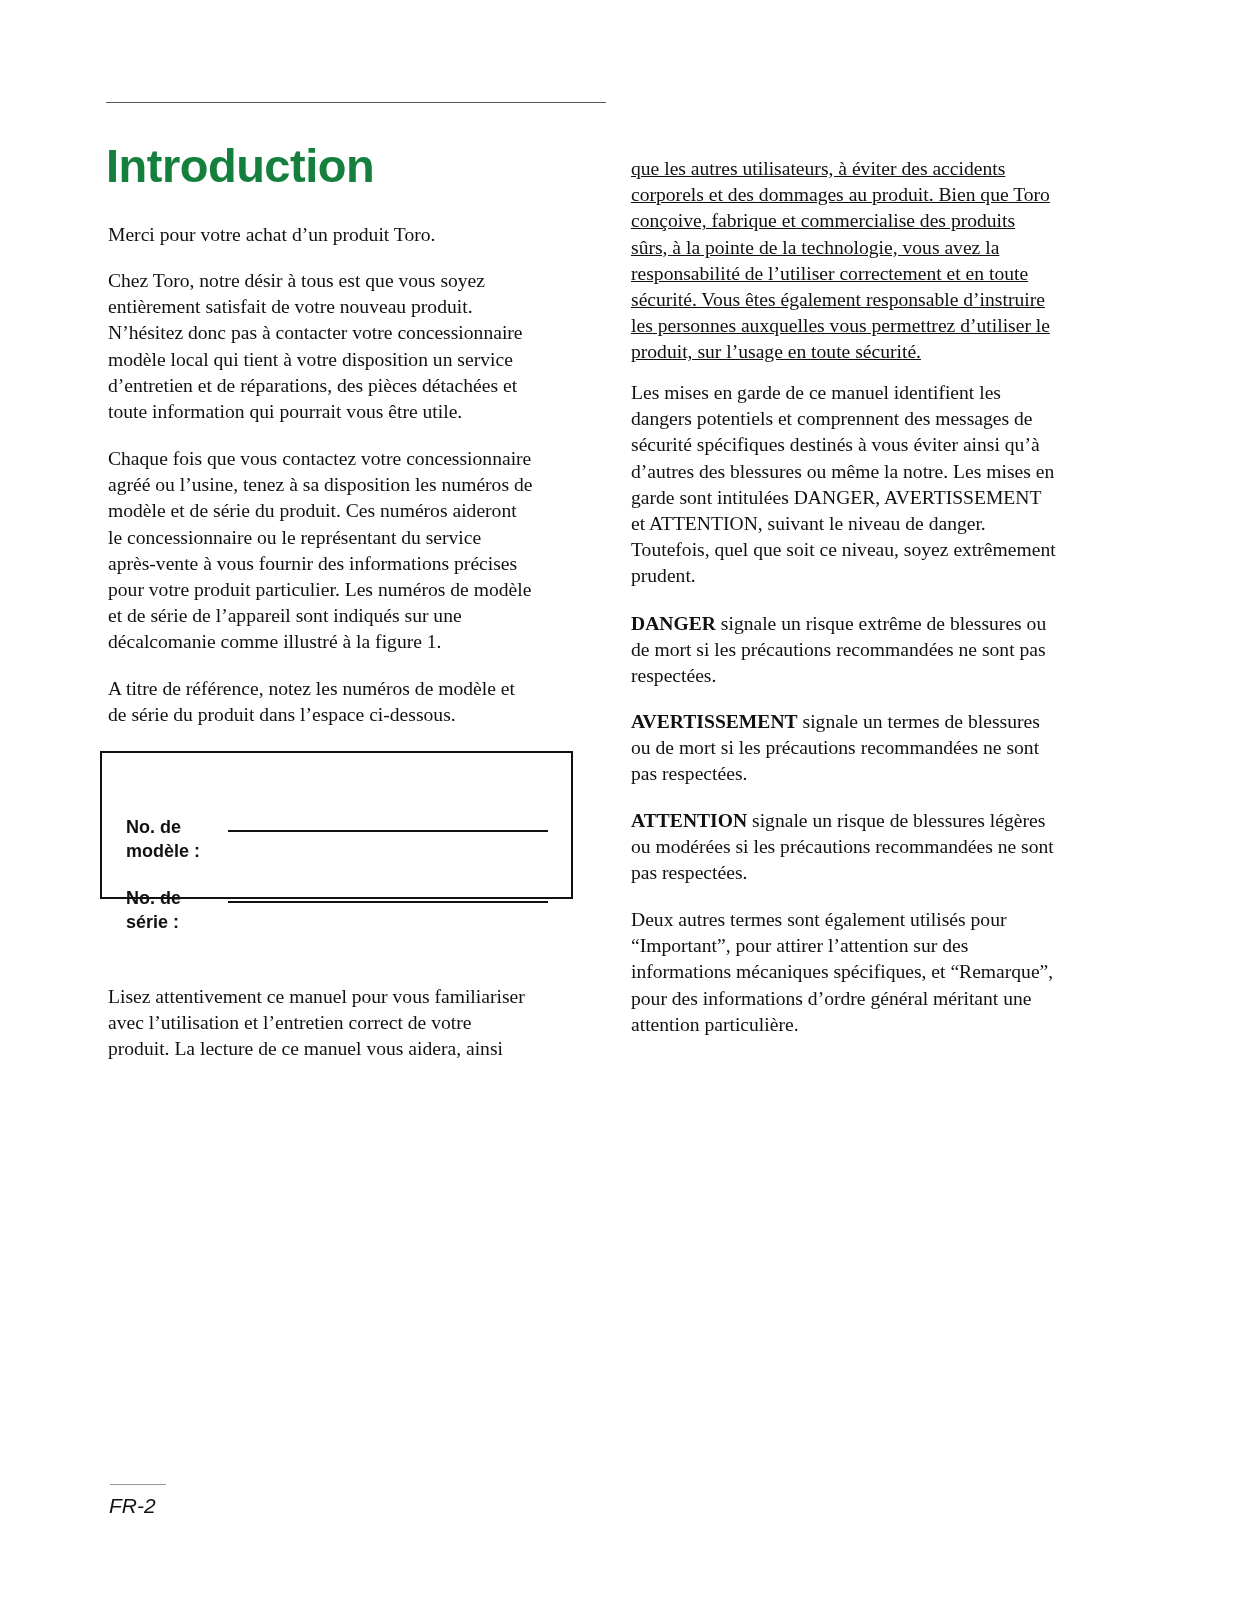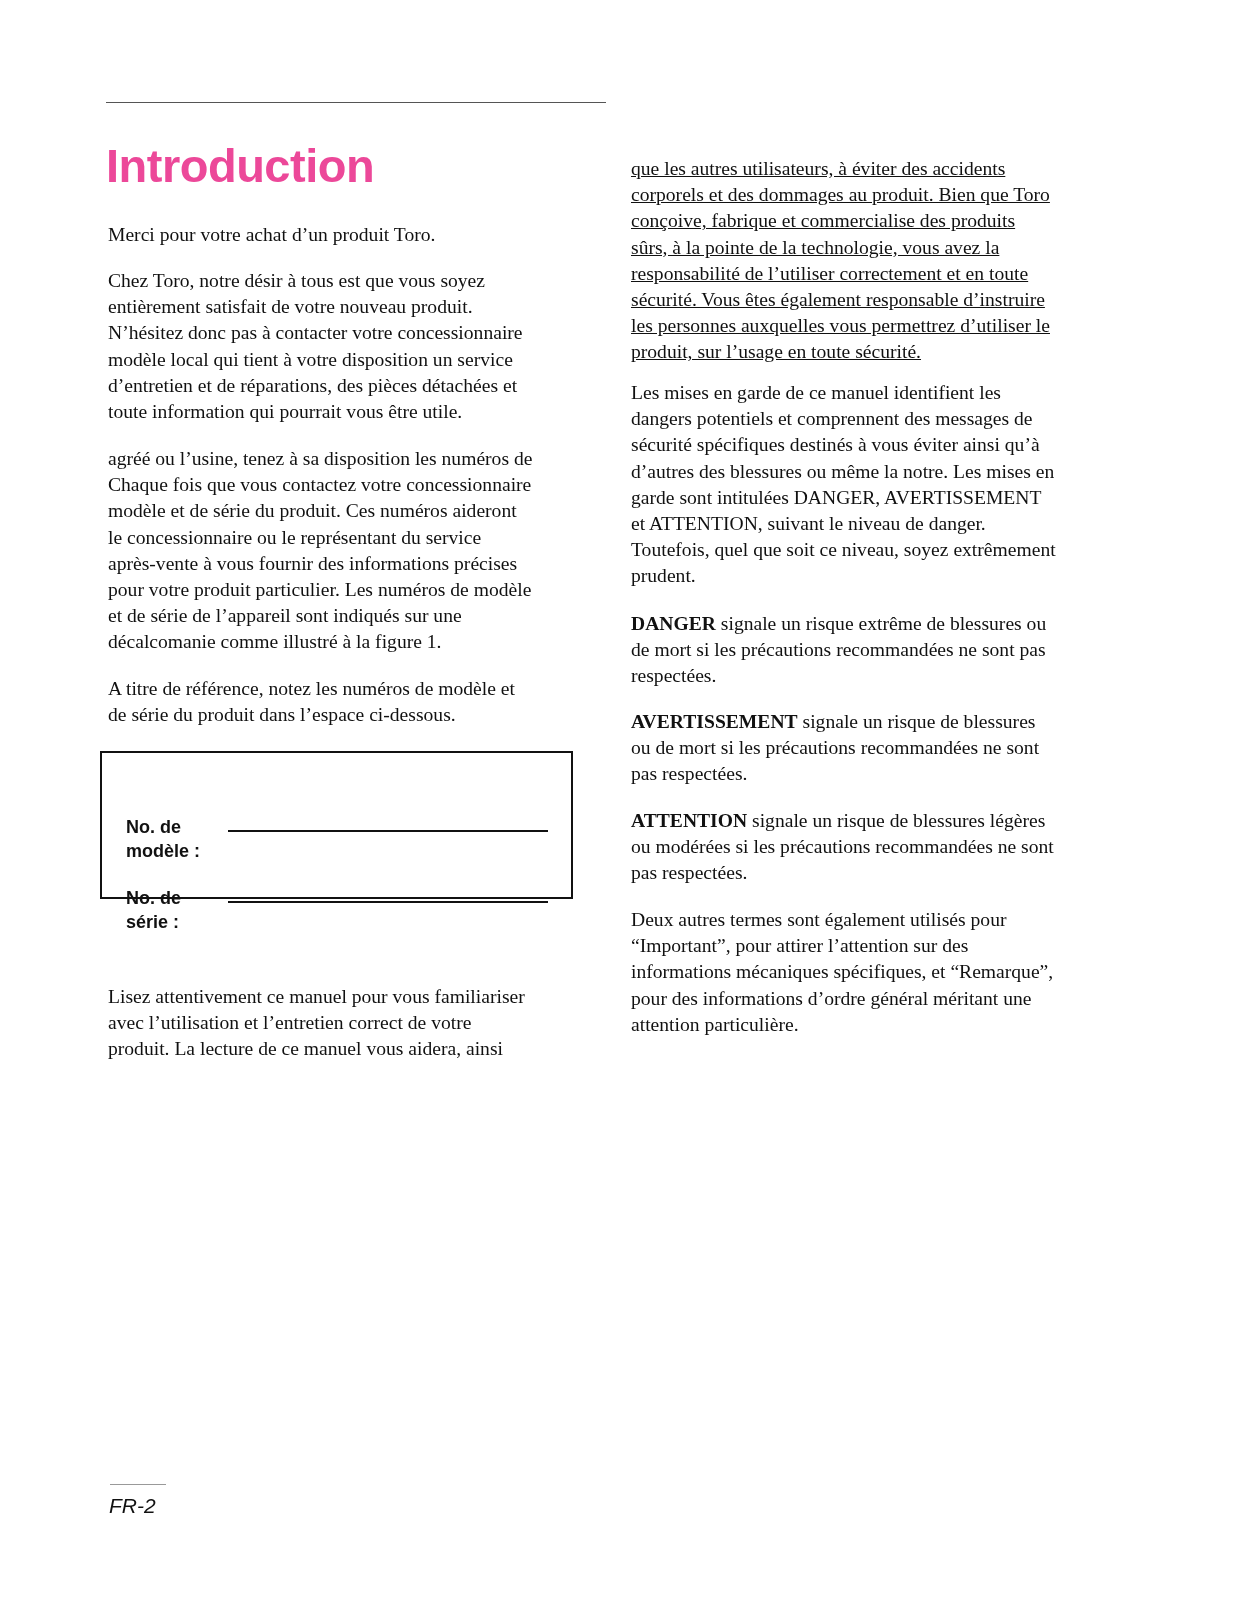--- a/index.html
+++ b/index.html
@@ -1,21 +1,21 @@
 <!DOCTYPE html>
 <html><head>
   <meta charset="utf-8">
   <style>
     html, body { margin: 0; padding: 0; background: #ffffff; }
     body { width: 1237px; height: 1600px; position: relative; overflow: hidden; color: #111; }
     .top-rule { position: absolute; left: 106px; top: 102px; width: 500px; height: 0; border-top: 1px solid #555; }
     .col { position: absolute; top: 0; font-family: "Liberation Serif", serif; font-size: 19.6px; line-height: 26.2px; }
     .col-left { left: 108px; width: 480px; }
     .col-right { left: 631px; width: 490px; }
-    .title { position: absolute; left: 106px; top: 138px; margin: 0; font-family: "Liberation Sans", sans-serif; font-weight: bold; font-size: 47px; letter-spacing: -0.5px; color: #ec4899; }
+    .title { position: absolute; left: 106px; top: 138px; margin: 0; font-family: "Liberation Sans", sans-serif; font-weight: bold; font-size: 47px; letter-spacing: -0.5px; color: #15803d; }
     p { margin: 0 0 20px 0; }
     .p-abs { position: absolute; margin: 0; }
     .lb { display: block; }
     .box { position: absolute; left: 100px; top: 751px; width: 473px; height: 148px; border: 2px solid #111; box-sizing: border-box; }
     .field { position: absolute; left: 24px; font-family: "Liberation Sans", sans-serif; font-weight: bold; font-size: 18px; line-height: 24px; }
     .field-line { position: absolute; left: 126px; width: 320px; border-top: 2px solid #111; }
     .b { font-weight: bold; }
     .footer-rule { position: absolute; left: 110px; top: 1484px; width: 56px; border-top: 1px solid #999; }
     .page-num { position: absolute; left: 109px; top: 1494px; font-family: "Liberation Sans", sans-serif; font-style: italic; font-size: 21px; color: #111; }
   </style>
@@ -32,22 +32,22 @@
   <p class="p-abs" style="top:268px;">
     <span class="lb">Chez Toro, notre désir à tous est que vous soyez</span>
     <span class="lb">entièrement satisfait de votre nouveau produit.</span>
     <span class="lb">N’hésitez donc pas à contacter votre concessionnaire</span>
     <span class="lb">modèle local qui tient à votre disposition un service</span>
     <span class="lb">d’entretien et de réparations, des pièces détachées et</span>
     <span class="lb">toute information qui pourrait vous être utile.</span>
   </p>
 
   <p class="p-abs" style="top:446px;">
+    <span class="lb">Chaque fois que vous contactez votre concessionnaire</span>
     <span class="lb">agréé ou l’usine, tenez à sa disposition les numéros de</span>
-    <span class="lb">Chaque fois que vous contactez votre concessionnaire</span>
     <span class="lb">modèle et de série du produit. Ces numéros aideront</span>
     <span class="lb">le concessionnaire ou le représentant du service</span>
     <span class="lb">après-vente à vous fournir des informations précises</span>
     <span class="lb">pour votre produit particulier. Les numéros de modèle</span>
     <span class="lb">et de série de l’appareil sont indiqués sur une</span>
     <span class="lb">décalcomanie comme illustré à la figure 1.</span>
   </p>
 
   <p class="p-abs" style="top:676px;">
     <span class="lb">A titre de référence, notez les numéros de modèle et</span>
@@ -98,21 +98,21 @@
     <span class="lb">prudent.</span>
   </p>
 
   <p class="p-abs" style="top:611px;">
     <span class="lb"><span class="b">DANGER</span><span> signale un risque extrême de blessures ou</span></span>
     <span class="lb">de mort si les précautions recommandées ne sont pas</span>
     <span class="lb">respectées.</span>
   </p>
 
   <p class="p-abs" style="top:709px;">
-    <span class="lb"><span class="b">AVERTISSEMENT</span><span> signale un risque de blessures</span></span>
+    <span class="lb"><span class="b">AVERTISSEMENT</span><span> signale un termes de blessures</span></span>
     <span class="lb">ou de mort si les précautions recommandées ne sont</span>
     <span class="lb">pas respectées.</span>
   </p>
 
   <p class="p-abs" style="top:808px;">
     <span class="lb"><span class="b">ATTENTION</span><span> signale un risque de blessures légères</span></span>
     <span class="lb">ou modérées si les précautions recommandées ne sont</span>
     <span class="lb">pas respectées.</span>
   </p>
 

